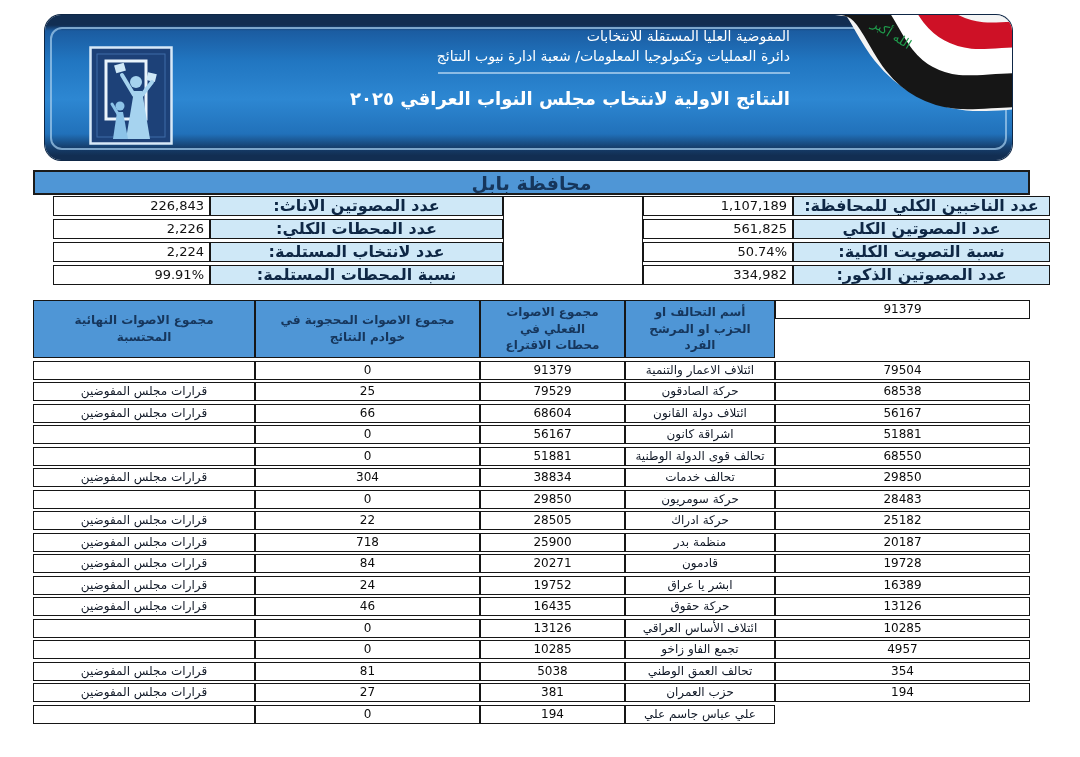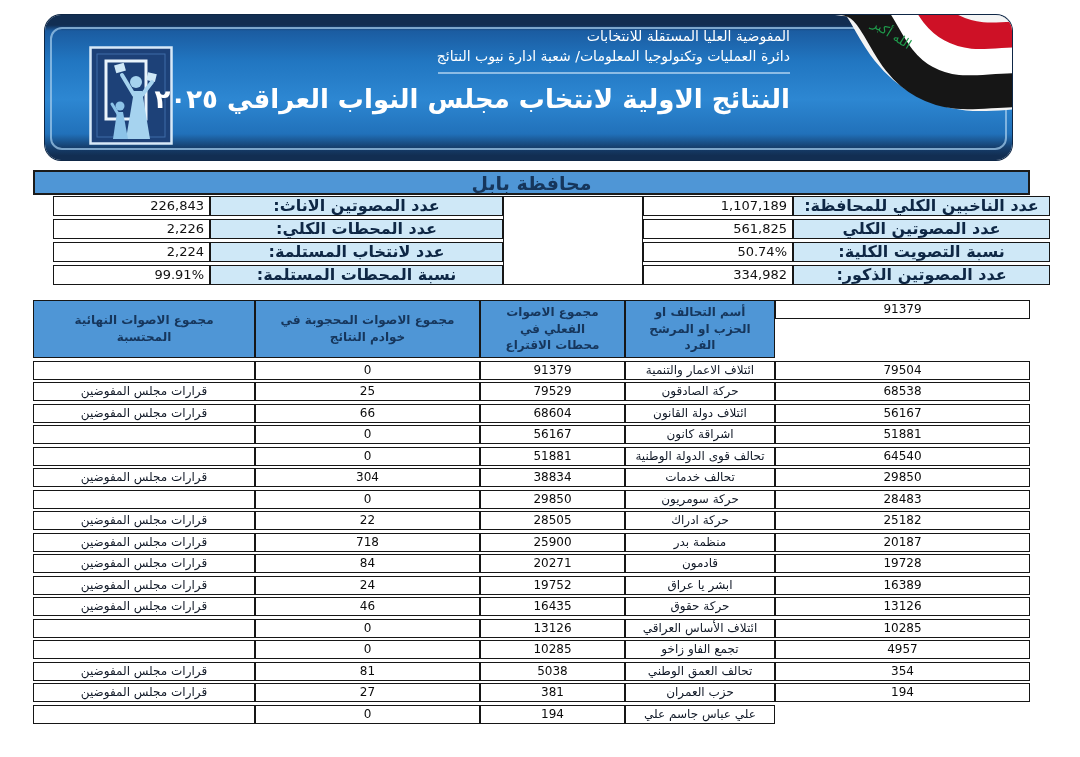--- a/index.html
+++ b/index.html
@@ -26,21 +26,21 @@
     border:2px solid #9fc8ea;border-radius:12px;opacity:.75;
   }
   .logo{position:absolute;left:44px;top:31px;width:84px;height:99px;}
   .flag{position:absolute;right:-6px;top:-10px;}
   .banner-text{
     position:absolute;right:222px;top:11px;width:560px;
     direction:rtl;text-align:right;color:#ffffff;
   }
   .org-line{font-size:14px;line-height:20px;letter-spacing:0;}
   .org-rule{width:352px;height:2px;background:#9fc8ea;margin:6px 0 7px auto;opacity:.85;}
-  .report-title{font-size:26px;font-weight:bold;white-space:nowrap;line-height:36px;}
+  .report-title{font-size:18px;font-weight:bold;white-space:nowrap;line-height:36px;}
   
   .gov-bar{
     position:absolute;left:33px;top:170px;width:997px;height:25px;
     background:var(--header_blue);border:2px solid #1b1b1b;
     display:flex;align-items:center;justify-content:center;
     color:var(--navy_text);font-weight:bold;font-size:19px;direction:rtl;
   }
   
   .stats{
     position:absolute;left:33px;top:196px;width:997px;
@@ -166,21 +166,21 @@
     <div class="rcell num">56167</div>
     <div class="rcell ar"></div>
     <div class="rcell num">0</div>
     <div class="rcell num">56167</div>
     <div class="rcell ar">اشراقة كانون</div>
     <div class="rcell num">51881</div>
     <div class="rcell ar"></div>
     <div class="rcell num">0</div>
     <div class="rcell num">51881</div>
     <div class="rcell ar">تحالف قوى الدولة الوطنية</div>
-    <div class="rcell num">64540</div>
+    <div class="rcell num">68550</div>
     <div class="rcell ar">قرارات مجلس المفوضين</div>
     <div class="rcell num">304</div>
     <div class="rcell num">38834</div>
     <div class="rcell ar">تحالف خدمات</div>
     <div class="rcell num">29850</div>
     <div class="rcell ar"></div>
     <div class="rcell num">0</div>
     <div class="rcell num">29850</div>
     <div class="rcell ar">حركة سومريون</div>
     <div class="rcell num">28483</div>

